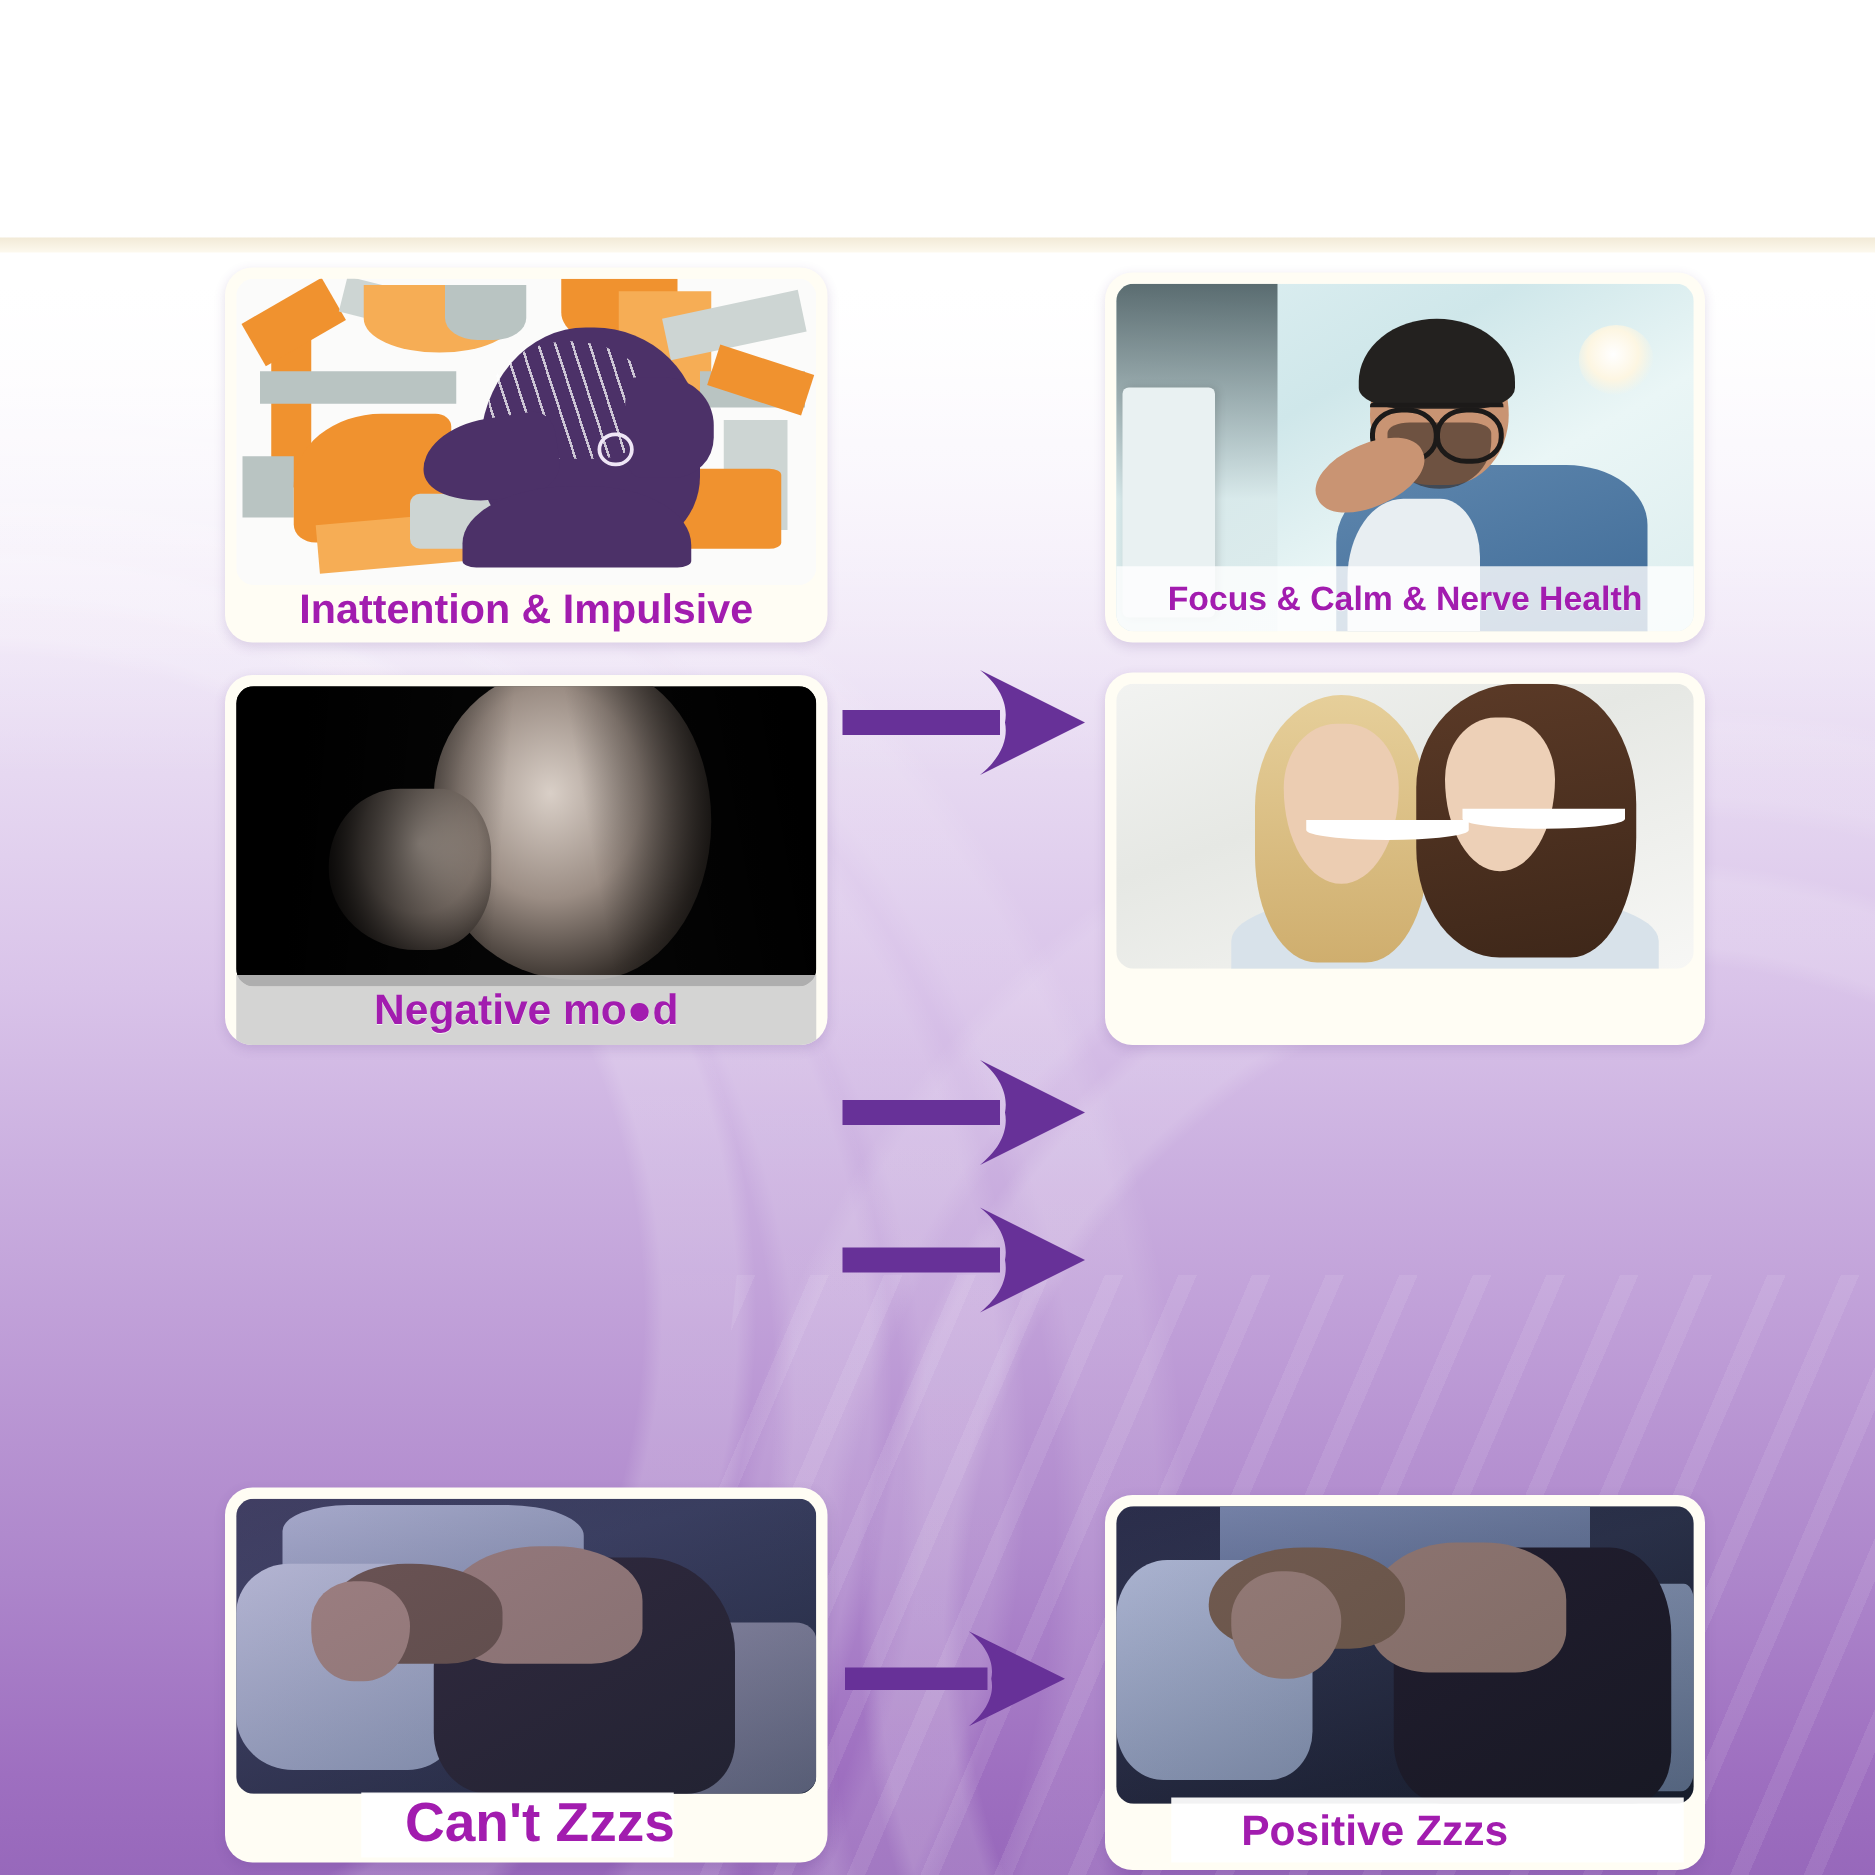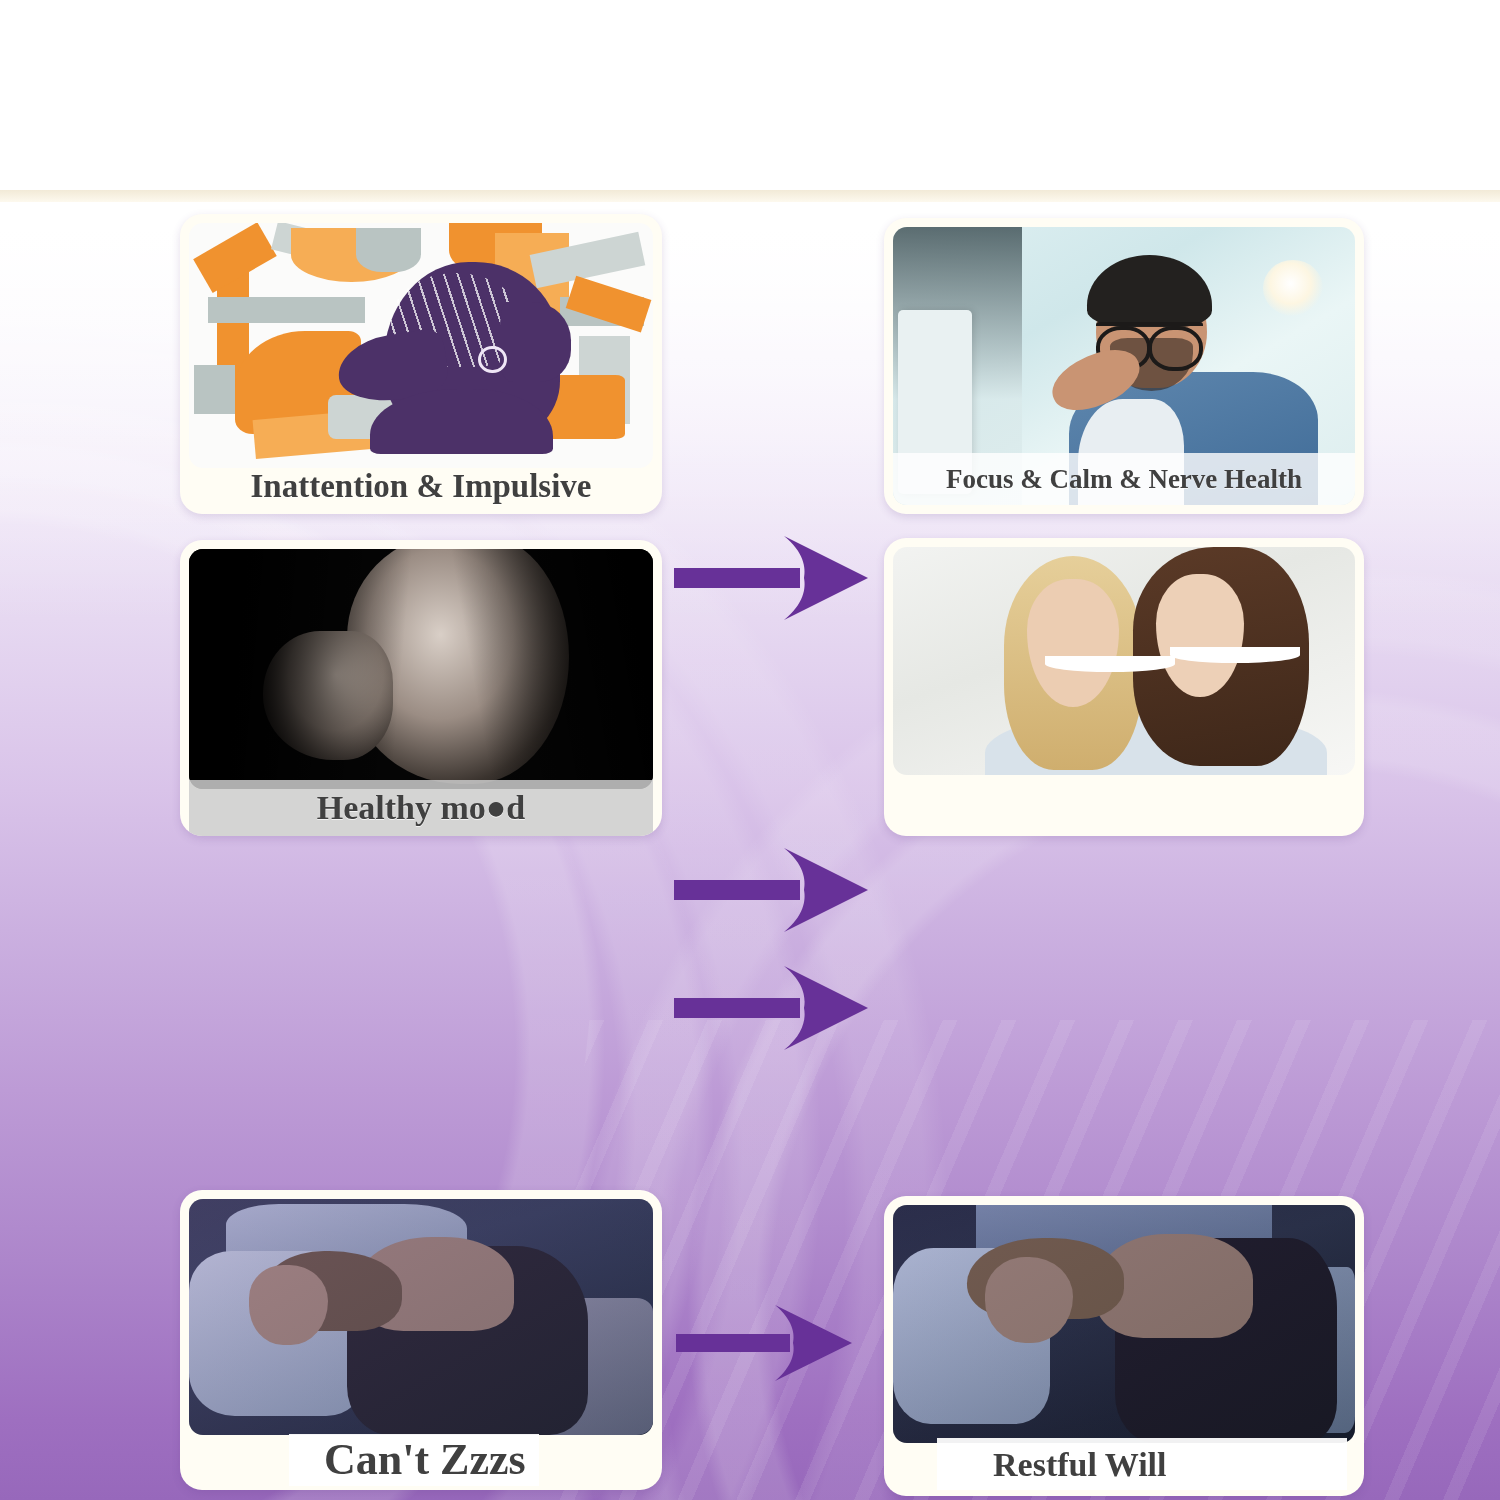--- a/index.html
+++ b/index.html
@@ -86,22 +86,22 @@
   }
   .card .photo{
     position:relative;width:100%;border-radius:14px;overflow:hidden;
   }
   .card .label-bar{
     position:absolute;left:0;right:0;bottom:0;
     display:flex;align-items:center;
     background:rgba(255,255,255,.80);
   }
   .card .label{
-    color:#404040;font-weight:bold;
-    font-family:Liberation Serif, serif;
+    color:#a21caf;font-weight:bold;
+    font-family:Liberation Sans, sans-serif;
     white-space:nowrap;
     text-shadow:0 1px 0 rgba(255,255,255,.7);
   }
 
   
   .scene{position:absolute;inset:0;}
 
   
   .sc-arrows{background:#fbfbfa;}
   .ar{position:absolute;}
@@ -305,21 +305,21 @@
 
     <div class="card" style="left:180px;top:338px;width:482px;height:296px;">
       <div class="photo" style="height:240px;">
         <div class="scene sc-sad">
           <div class="s-face"></div>
             <div class="s-hand"></div>
             <div class="s-shadow"></div>
         </div>
       </div>
       <div style="position:absolute;left:9px;right:9px;bottom:0;height:56px;display:flex;align-items:center;justify-content:center;background:rgba(205,205,205,.85);">
-        <span class="label" style="font-size:34px;">Healthy mo●d</span>
+        <span class="label" style="font-size:34px;">Negative mo●d</span>
       </div>
     </div>
 
     <div class="arrow" style="left:672px;top:638px;width:210px;height:100px;">
       <svg viewBox="0 0 210 100" width="210" height="100">
         <rect x="2" y="40" width="126" height="20" fill="#673198"></rect>
         <path d="M112 8 L196 50 L112 92 C132 76 134 60 132 50 C134 40 132 24 112 8 Z" fill="#673198"></path>
       </svg>
     </div>
 
@@ -380,18 +380,18 @@
           <div class="sl-blanket"></div>
           <div class="sl-body"></div>
             <div class="sl-shoulder"></div>
           <div class="sl-hair"></div>
             <div class="sl-head"></div>
           <div class="sl-tint"></div>
         </div>
       </div>
       <div style="position:absolute;left:9px;right:9px;bottom:0;height:62px;display:flex;align-items:center;">
         <span style="position:absolute;left:44px;right:8px;top:4px;bottom:6px;background:rgba(255,255,255,.94);"></span>
-        <span class="label" style="font-size:34px;position:relative;margin-left:100px;">Restful Will</span>
+        <span class="label" style="font-size:34px;position:relative;margin-left:100px;">Positive Zzzs</span>
       </div>
     </div>
 
   </div>
 </div>
 
 </body></html>

